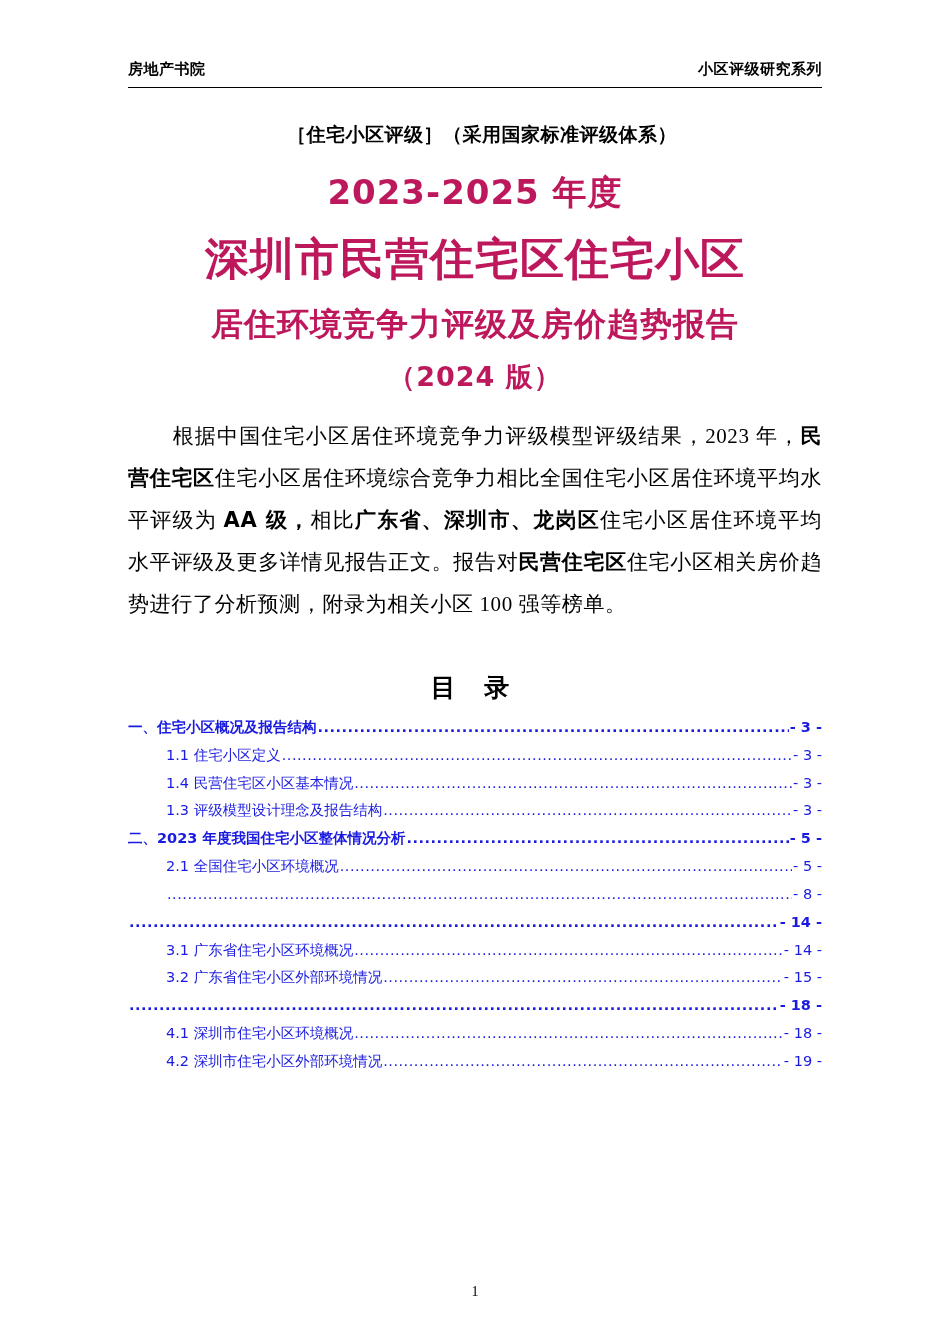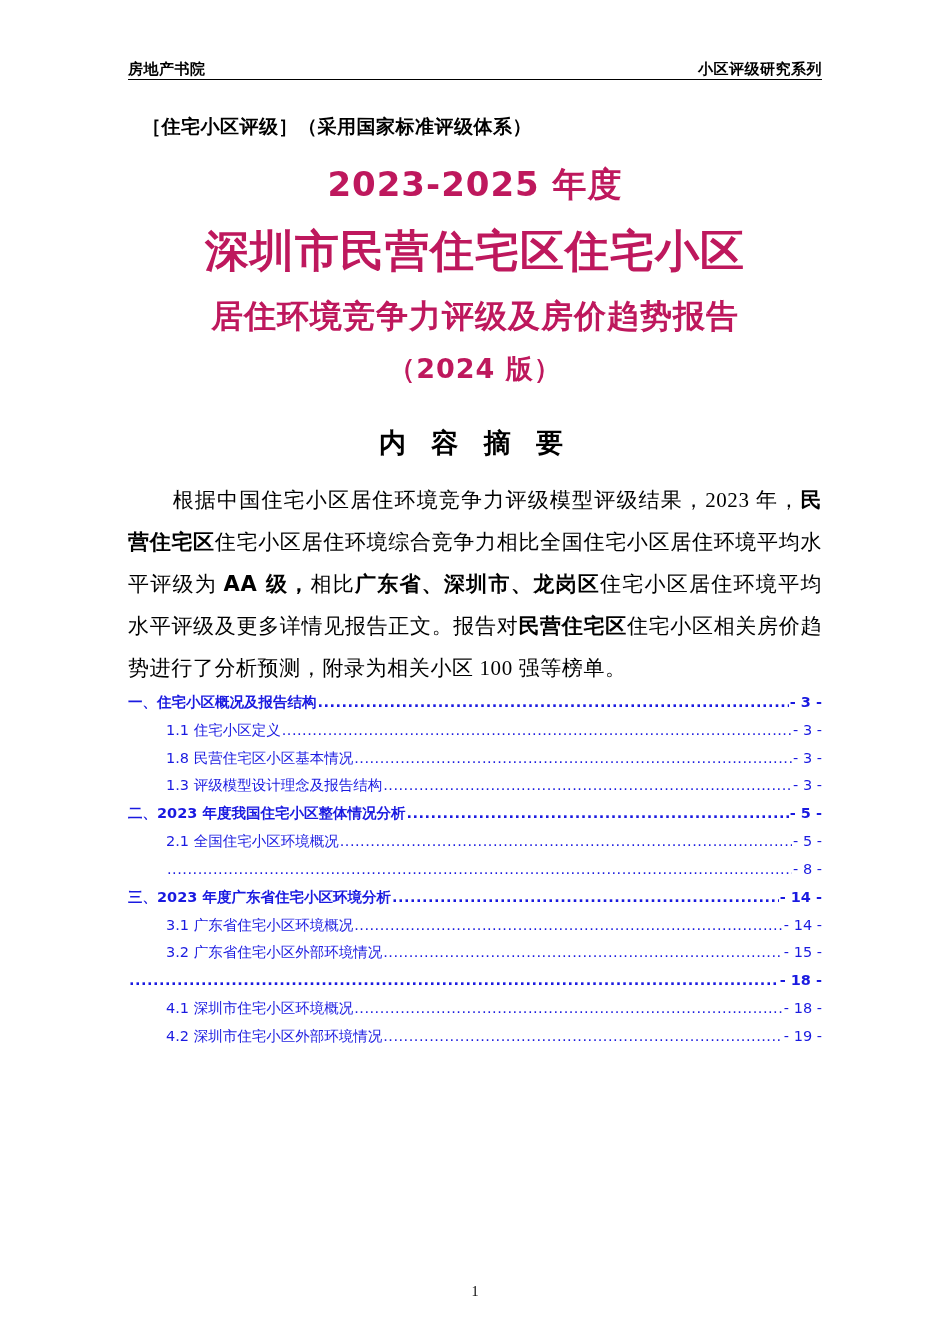--- a/index.html
+++ b/index.html
@@ -24,35 +24,36 @@
   }
 
   
   .header {
     display: flex;
     justify-content: space-between;
     align-items: flex-end;
     font-size: 15px;
     font-family: "DejaVu Sans", sans-serif;
     font-weight: bold;
-    padding-bottom: 0;
+    padding-bottom: 8px;
     border-bottom: 1.5px solid #000;
     margin-bottom: 34px;
     gap: 39px;
   }
   .header .h-left { letter-spacing: 0.5px; }
   .header .h-right { letter-spacing: 0.5px; }
 
   
   .subject-line {
     font-size: 19px;
     font-family: "DejaVu Sans", sans-serif;
     font-weight: bold;
     margin: 8px 0 22px 14px;
     letter-spacing: 0.5px;
+    text-align: center;
   }
   .title-main {
     text-align: center;
     color: #be185d;
     font-family: "DejaVu Sans", sans-serif;
     font-weight: bold;
   }
   .title-line-1 {
     font-size: 34px;
     letter-spacing: 1px;
@@ -158,43 +159,43 @@
 
   <div class="subject-line">［住宅小区评级］（采用国家标准评级体系）</div>
 
   <div class="title-main">
     <div class="title-line-1">2023-2025 年度</div>
     <div class="title-line-2">深圳市民营住宅区住宅小区</div>
     <div class="title-line-3">居住环境竞争力评级及房价趋势报告</div>
     <div class="title-line-4">（2024 版）</div>
   </div>
 
-  <div class="section-heading">内 容 摘 要</div>
 
   <div class="abstract">
     <span class="indent"></span><span>根据中国住宅小区居住环境竞争力评级模型评级结果，2023 年，</span><b>民营住宅区</b><span>住宅小区居住环境综合竞争力相比全国住宅小区居住环境平均水平评级为 </span><b>AA 级，</b><span>相比</span><b>广东省、深圳市、龙岗区</b><span>住宅小区居住环境平均水平评级及更多详情见报告正文。报告对</span><b>民营住宅区</b><span>住宅小区相关房价趋势进行了分析预测，附录为相关小区 100 强等榜单。</span>
   </div>
 
+  <div class="toc-heading">目 录</div>
 
   <div class="toc">
 
     <div class="toc-row lvl1">
       <span class="toc-label">一、住宅小区概况及报告结构</span>
       <span class="toc-dots"></span>
       <span class="toc-page">- 3 -</span>
     </div>
 
     <div class="toc-row lvl2">
       <span class="toc-label">1.1 住宅小区定义</span>
       <span class="toc-dots"></span>
       <span class="toc-page">- 3 -</span>
     </div>
 
     <div class="toc-row lvl2">
-      <span class="toc-label">1.8 民营住宅区小区基本情况</span>
+      <span class="toc-label">1.4 民营住宅区小区基本情况</span>
       <span class="toc-dots"></span>
       <span class="toc-page">- 3 -</span>
     </div>
 
     <div class="toc-row lvl2">
       <span class="toc-label">1.3 评级模型设计理念及报告结构</span>
       <span class="toc-dots"></span>
       <span class="toc-page">- 3 -</span>
     </div>
 
@@ -209,21 +210,20 @@
       <span class="toc-dots"></span>
       <span class="toc-page">- 5 -</span>
     </div>
 
     <div class="toc-row lvl2">
       <span class="toc-dots"></span>
       <span class="toc-page">- 8 -</span>
     </div>
 
     <div class="toc-row lvl1">
-      <span class="toc-label">三、2023 年度广东省住宅小区环境分析</span>
       <span class="toc-dots"></span>
       <span class="toc-page">- 14 -</span>
     </div>
 
     <div class="toc-row lvl2">
       <span class="toc-label">3.1 广东省住宅小区环境概况</span>
       <span class="toc-dots"></span>
       <span class="toc-page">- 14 -</span>
     </div>
 

